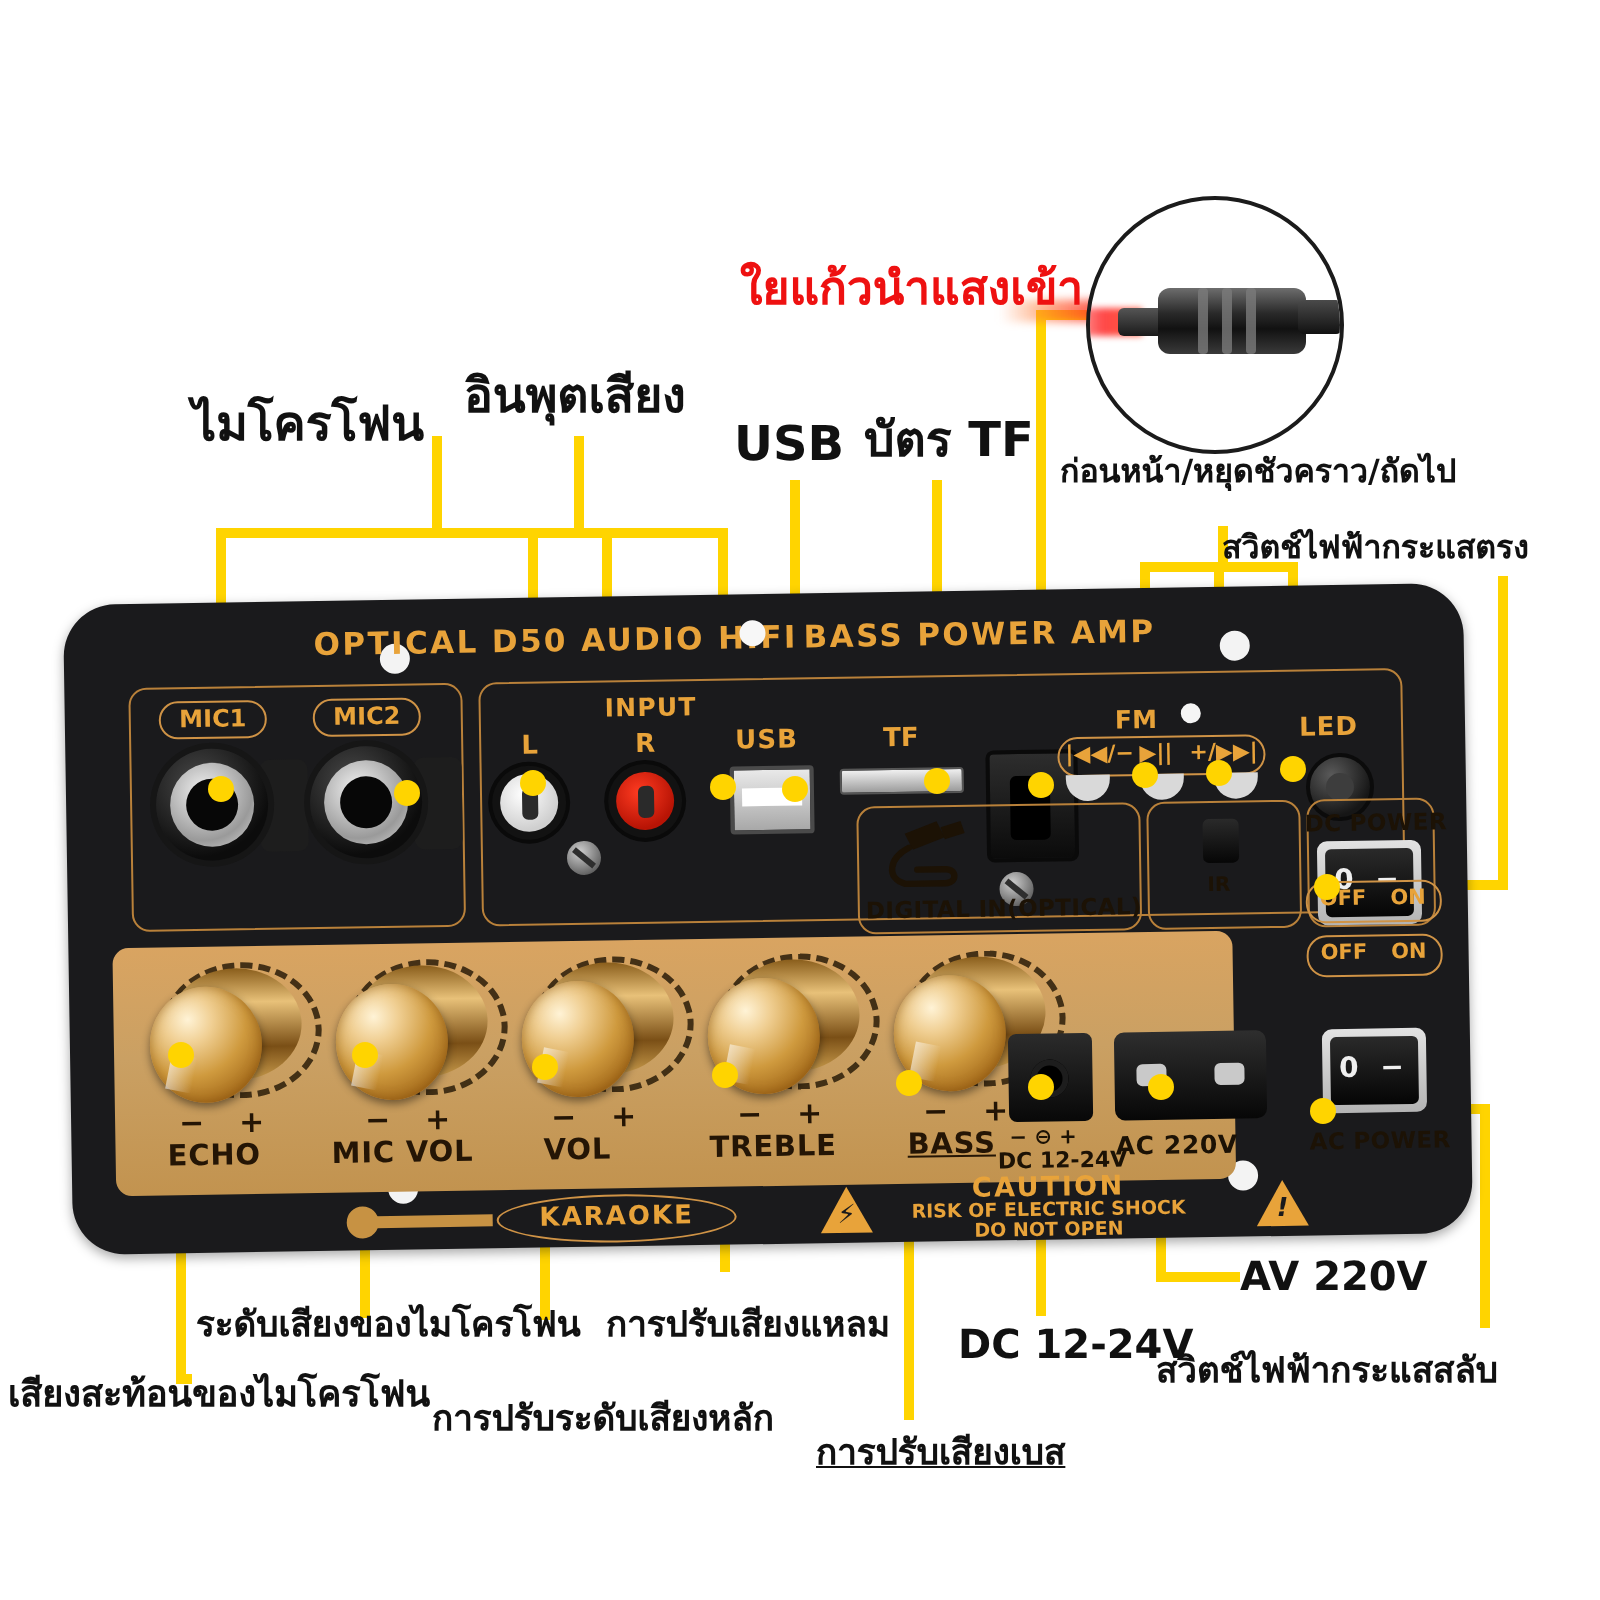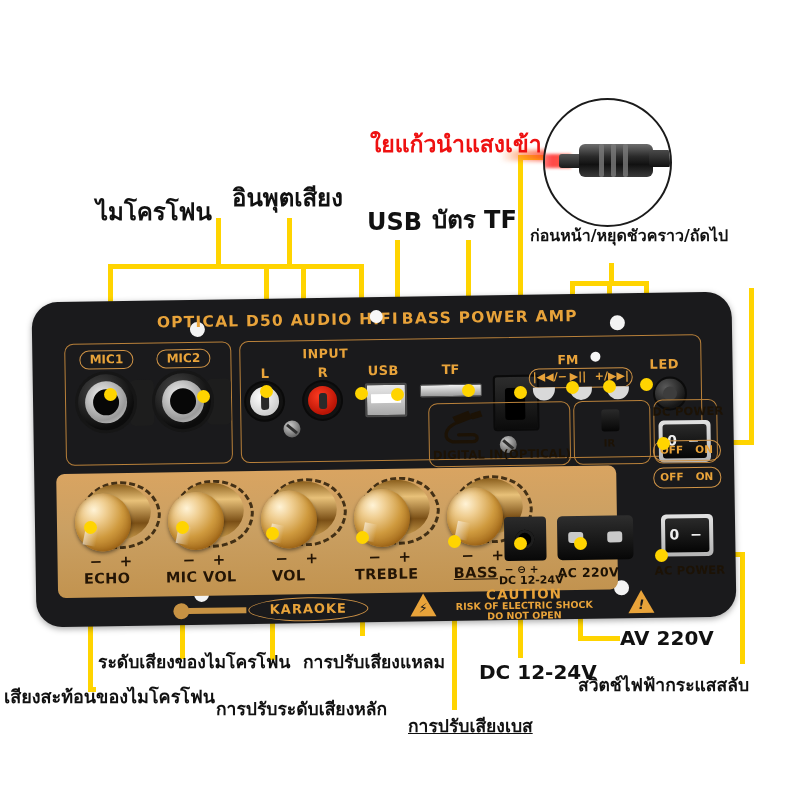--- a/index.html
+++ b/index.html
@@ -279,20 +279,21 @@
     <div class="plug-ring" style="left:78px;"></div>
     <div class="plug-cable"></div>
   </div>
 
   <div class="anno" style="left:96px;top:192px;font-size:24px;">ไมโครโฟน</div>
   <div class="anno" style="left:232px;top:178px;font-size:24px;">อินพุตเสียง</div>
   <div class="anno" style="left:367px;top:208px;font-size:24px;">USB</div>
   <div class="anno" style="left:432px;top:200px;font-size:24px;">บัตร TF</div>
   <div class="anno red" style="left:370px;top:126px;font-size:23px;">ใยแก้วนำแสงเข้า</div>
   <div class="anno" style="left:530px;top:223px;font-size:16px;">ก่อนหน้า/หยุดชัวคราว/ถัดไป</div>
+  <div class="anno" style="left:611px;top:261px;font-size:16px;">สวิตช์ไฟฟ้ากระแสตรง</div>
 
   <div class="anno" style="left:4px;top:682px;font-size:18px;">เสียงสะท้อนของไมโครโฟน</div>
   <div class="anno" style="left:98px;top:648px;font-size:17.5px;">ระดับเสียงของไมโครโฟน</div>
   <div class="anno" style="left:216px;top:695px;font-size:17.5px;">การปรับระดับเสียงหลัก</div>
   <div class="anno" style="left:303px;top:648px;font-size:17.5px;">การปรับเสียงแหลม</div>
   <div class="anno" style="left:408px;top:712px;font-size:17.5px;text-decoration:underline;">การปรับเสียงเบส</div>
   <div class="anno" style="left:479px;top:660px;font-size:20px;">DC 12-24V</div>
   <div class="anno" style="left:620px;top:626px;font-size:20px;">AV 220V</div>
   <div class="anno" style="left:578px;top:671px;font-size:17.5px;">สวิตช์ไฟฟ้ากระแสสลับ</div>
 

